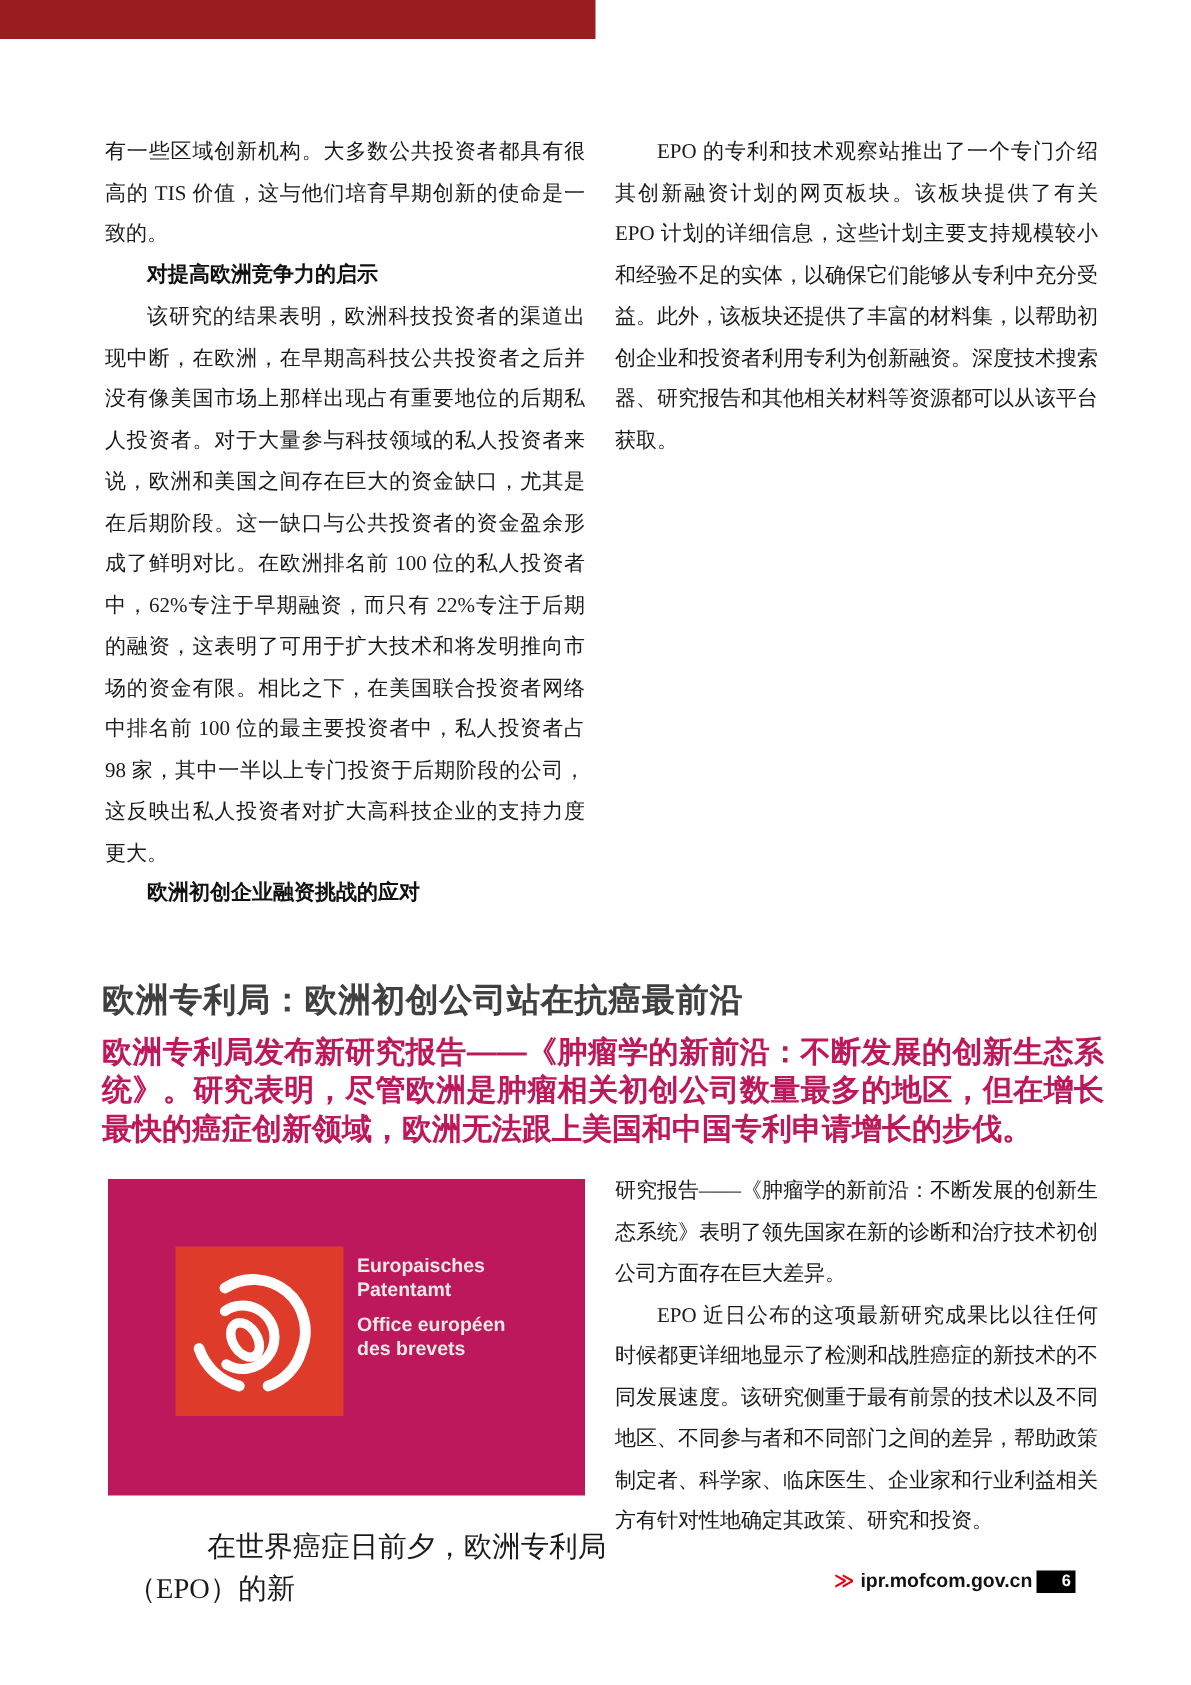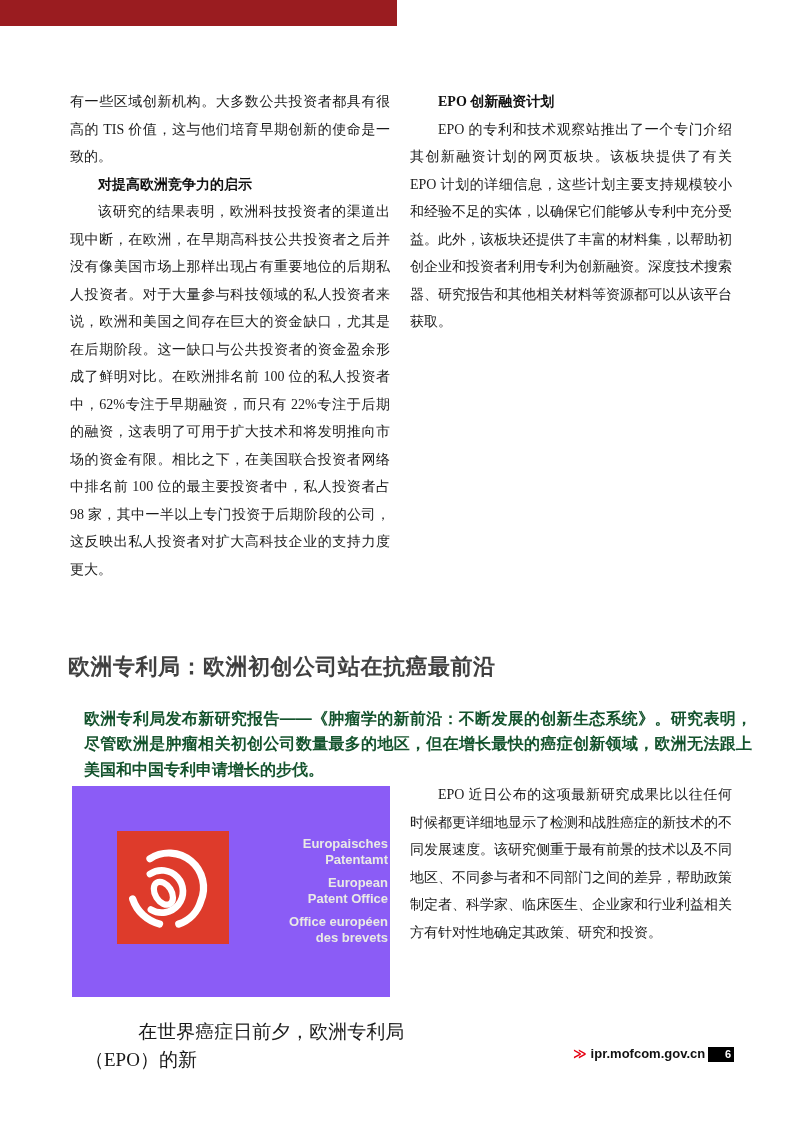--- a/index.html
+++ b/index.html
@@ -10,75 +10,75 @@
   }
   .abs{position:absolute;}
   
   .top-bar{left:0;top:0;width:397px;height:26px;background:#9a1c20;}
   
   .col{width:320px;font-size:14px;line-height:27.5px;text-align:justify;}
   .col p{margin:0;}
   .col p.ind{text-indent:2em;}
   .col h3{
     margin:0;font-size:14px;line-height:27.5px;font-weight:bold;
-    font-family:Liberation Serif, serif;
+    font-family:Liberation Mono, monospace;
     text-indent:2em;color:#111;
   }
   .credit{float:right;}
   
   .a2-title{
     left:68px;top:652px;width:700px;margin:0;
     font-family:"Liberation Sans","DejaVu Sans",sans-serif;
     font-size:22px;font-weight:bold;color:#404040;letter-spacing:0.5px;
   }
   .a2-lede{
-    left:68px;top:690px;width:668px;margin:16px;
+    left:68px;top:690px;width:668px;margin:0;
     font-family:"Liberation Sans","DejaVu Sans",sans-serif;
-    font-size:16px;line-height:25.4px;font-weight:bold;color:#14532d;
+    font-size:20px;line-height:25.4px;font-weight:bold;color:#be185d;
     text-align:justify;
   }
   
-  .figure{left:72px;top:786px;width:318px;height:211px;background:#8b5cf6;text-align:right;}
+  .figure{left:72px;top:786px;width:318px;height:211px;background:#be185d;}
   .logo-square{position:absolute;left:45px;top:45px;width:112px;height:113px;background:#de3b2b;}
   .logo-square svg{position:absolute;left:8px;top:8px;}
   .wordmark{
     position:absolute;left:166px;top:50px;width:150px;
     font-family:"Liberation Sans","DejaVu Sans",sans-serif;
     font-size:13px;line-height:15.5px;font-weight:bold;color:#e9eae5;
   }
   .wordmark .grp{margin-bottom:8px;}
   
   .caption-line{
     left:70px;top:1003px;width:322px;font-size:19px;line-height:27.5px;
     text-indent:2.8em;margin:15px;
   }
   
-  .footer{left:573px;top:1046px;width:200px;height:20px;
+  .footer{left:556px;top:1046px;width:200px;height:20px;
     font-family:"Liberation Sans","DejaVu Sans",sans-serif;font-size:13px;}
   .chev{color:#e60012;font-weight:bold;letter-spacing:-2px;margin-right:6px;}
   .site{color:#111;font-weight:bold;}
   .pagenum{
     position:absolute;left:135px;top:1px;width:26px;height:15px;background:#000;
     color:#fff;font-size:11px;font-weight:bold;text-align:right;
     padding-right:3px;box-sizing:border-box;line-height:15px;
   }
 </style>
 </head>
 <body>
 
 <div class="abs top-bar"></div>
 
 <div class="abs col" style="left:70px;top:88px;">
   <p>有一些区域创新机构。大多数公共投资者都具有很高的 TIS 价值，这与他们培育早期创新的使命是一致的。</p>
   <h3>对提高欧洲竞争力的启示</h3>
   <p class="ind">该研究的结果表明，欧洲科技投资者的渠道出现中断，在欧洲，在早期高科技公共投资者之后并没有像美国市场上那样出现占有重要地位的后期私人投资者。对于大量参与科技领域的私人投资者来说，欧洲和美国之间存在巨大的资金缺口，尤其是在后期阶段。这一缺口与公共投资者的资金盈余形成了鲜明对比。在欧洲排名前 100 位的私人投资者中，62%专注于早期融资，而只有 22%专注于后期的融资，这表明了可用于扩大技术和将发明推向市场的资金有限。相比之下，在美国联合投资者网络中排名前 100 位的最主要投资者中，私人投资者占 98 家，其中一半以上专门投资于后期阶段的公司，这反映出私人投资者对扩大高科技企业的支持力度更大。</p>
+  <h3>欧洲初创企业融资挑战的应对</h3>
 </div>
 
 <div class="abs col" style="left:410px;top:88px;width:322px;">
-  <h3>EPO 创新融资计划</h3>
   <p class="ind"><span>EPO 的专利和技术观察站推出了一个专门介绍其创新融资计划的网页板块。该板块提供了有关 EPO 计划的详细信息，这些计划主要支持规模较小和经验不足的实体，以确保它们能够从专利中充分受益。此外，该板块还提供了丰富的材料集，以帮助初创企业和投资者利用专利为创新融资。深度技术搜索器、研究报告和其他相关材料等资源都可以从该平台获取。</span></p>
 </div>
 
 <h1 class="abs a2-title">欧洲专利局：欧洲初创公司站在抗癌最前沿</h1>
 <p class="abs a2-lede">欧洲专利局发布新研究报告——《肿瘤学的新前沿：不断发展的创新生态系统》。研究表明，尽管欧洲是肿瘤相关初创公司数量最多的地区，但在增长最快的癌症创新领域，欧洲无法跟上美国和中国专利申请增长的步伐。</p>
 
 <div class="abs figure">
   <div class="logo-square">
     <svg width="96" height="97" viewBox="0 0 100 100">
       <g fill="none" stroke="#ffffff" stroke-linecap="round">
@@ -88,32 +88,29 @@
         <path d="M 8 62 A 40 40 0 0 0 36 88" stroke-width="7.5"></path>
       </g>
     </svg>
   </div>
   <div class="wordmark">
     <div class="grp">
       <div>Europaisches</div>
       <div>Patentamt</div>
     </div>
     <div class="grp">
-      <div>European</div>
-      <div>Patent Office</div>
-    </div>
-    <div class="grp">
       <div>Office européen</div>
       <div>des brevets</div>
     </div>
   </div>
 </div>
 
 <p class="abs caption-line">在世界癌症日前夕，欧洲专利局（EPO）的新</p>
 
 <div class="abs col" style="left:410px;top:781px;width:322px;">
+  <p>研究报告——《肿瘤学的新前沿：不断发展的创新生态系统》表明了领先国家在新的诊断和治疗技术初创公司方面存在巨大差异。</p>
   <p class="ind">EPO 近日公布的这项最新研究成果比以往任何时候都更详细地显示了检测和战胜癌症的新技术的不同发展速度。该研究侧重于最有前景的技术以及不同地区、不同参与者和不同部门之间的差异，帮助政策制定者、科学家、临床医生、企业家和行业利益相关方有针对性地确定其政策、研究和投资。</p>
 </div>
 
 <div class="abs footer">
   <span class="chev">≫</span><span class="site">ipr.mofcom.gov.cn</span>
   <span class="pagenum">6</span>
 </div>
 
 </body></html>

